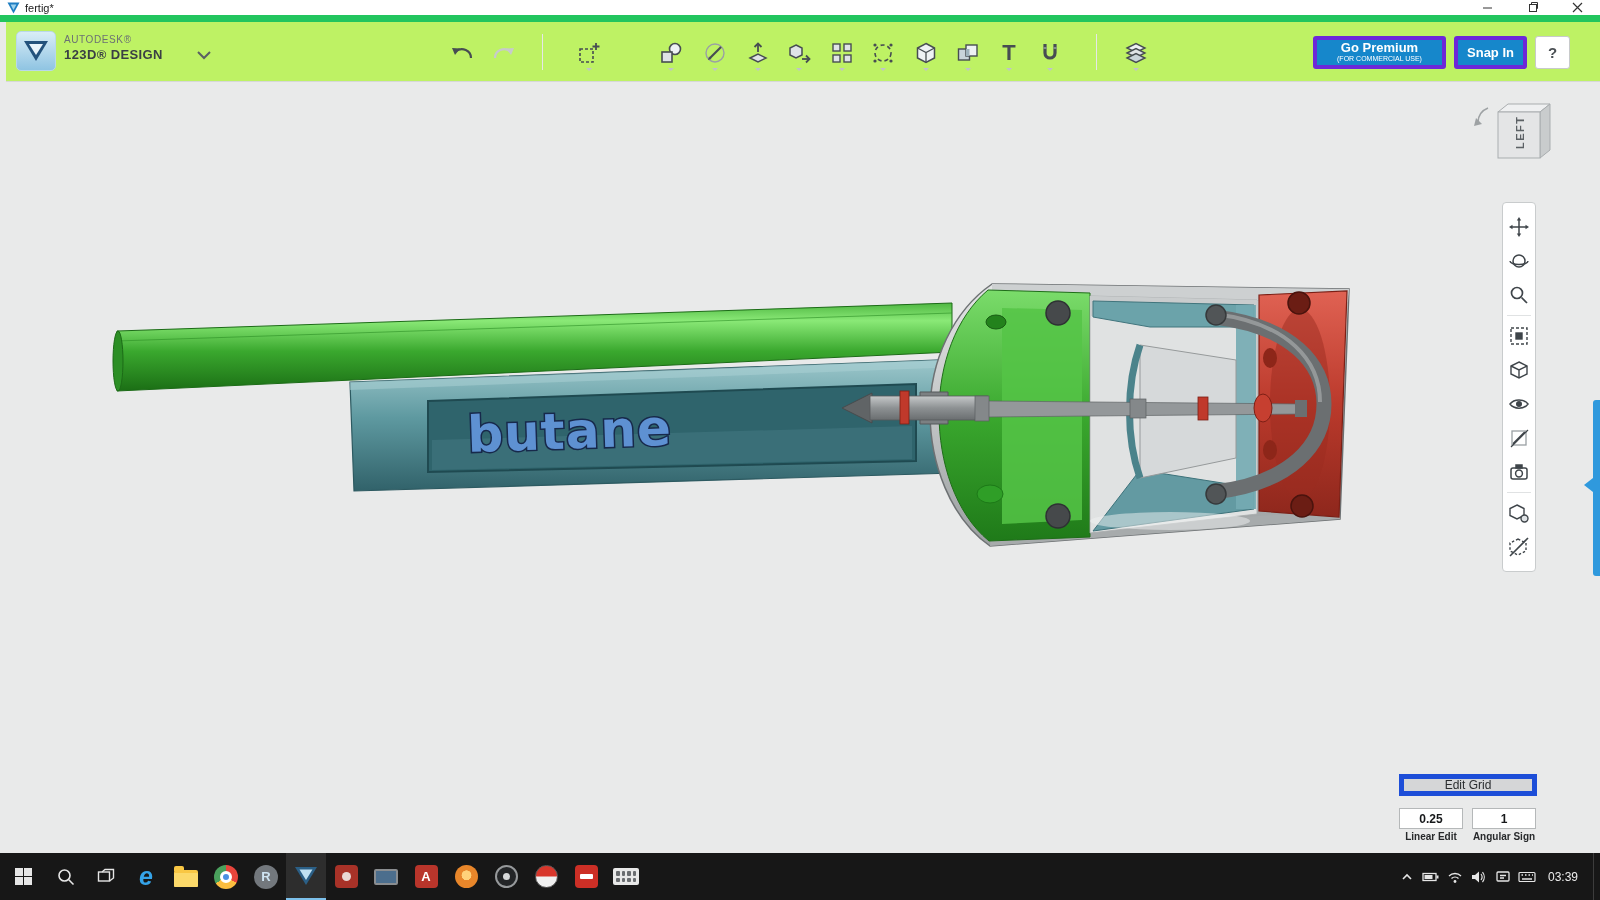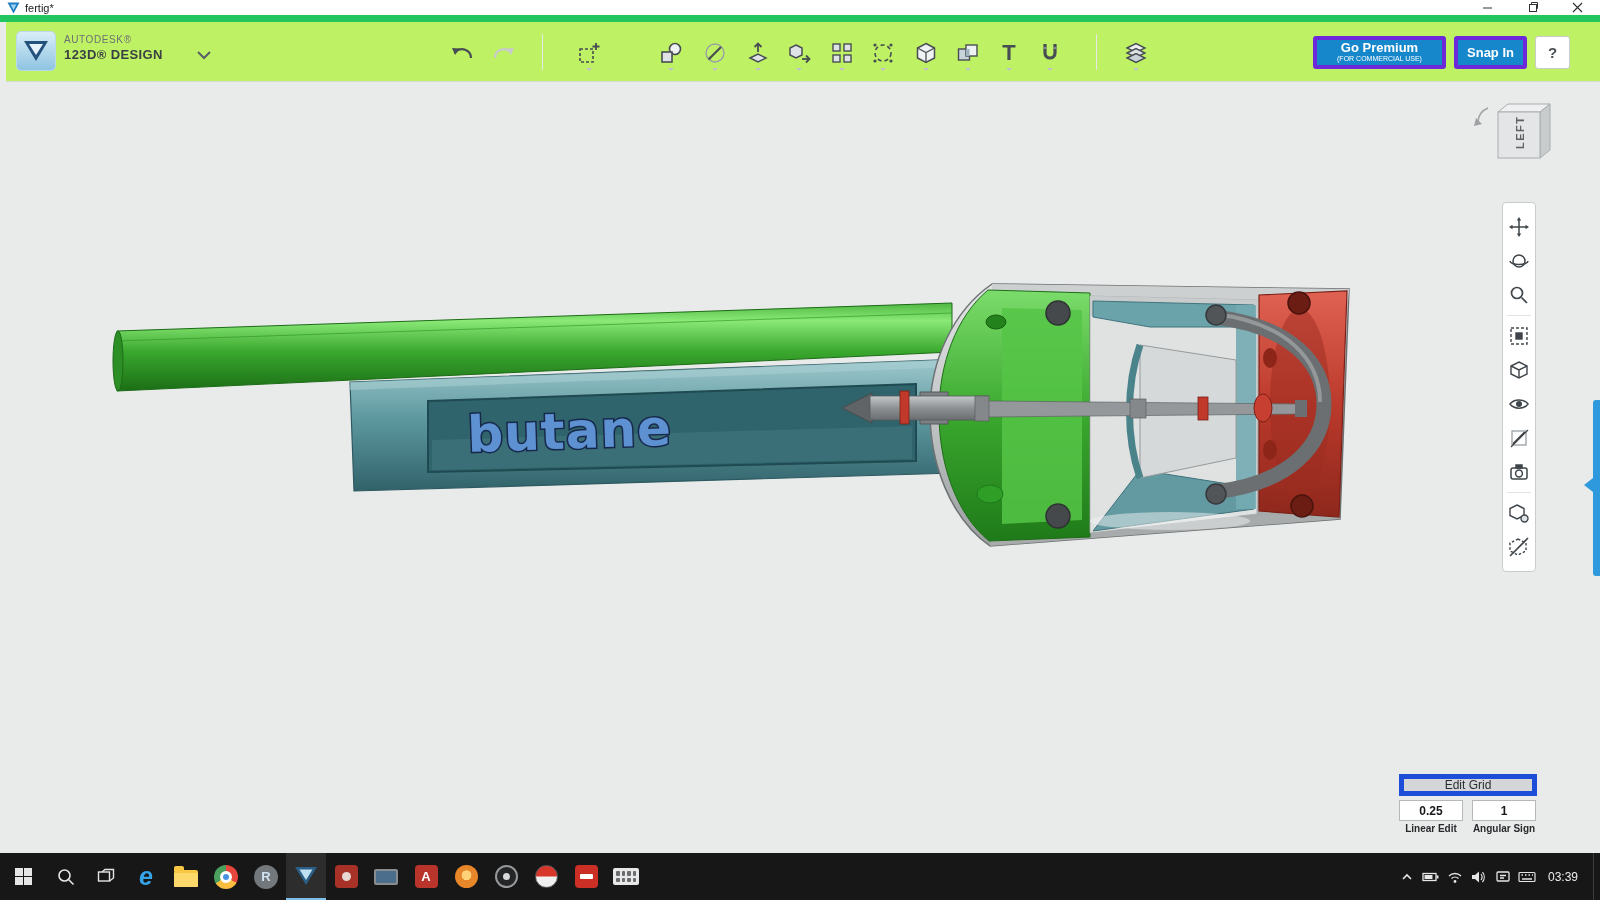--- a/index.html
+++ b/index.html
@@ -40,21 +40,21 @@
   .right-tools{position:absolute;left:1502px;top:120px;width:34px;background:#ffffff;border:1px solid #c9cccd;border-radius:4px;display:flex;flex-direction:column;align-items:center;padding:7px 0}
   .rt-btn{width:26px;height:26px;margin:4px 0;display:flex;align-items:center;justify-content:center;border-radius:3px}
   .rt-sep{width:24px;height:1px;background:#e0e2e3;margin:3px 0}
 
   .edge-strip{position:absolute;right:0;top:318px;width:7px;height:176px;background:#2f99dd;border-radius:3px 0 0 3px}
   .edge-arrow{position:absolute;right:7px;top:396px;width:0;height:0;border-top:7px solid transparent;border-bottom:7px solid transparent;border-right:9px solid #2f99dd}
 
   
   .editgrid{position:absolute;left:1399px;top:692px;width:138px}
   .eg-title{width:138px;height:22px;background:#d5d6d7;border:5px solid #1d4ed8;display:flex;align-items:center;justify-content:center;font-size:12px;color:#2a2d2f}
-  .eg-row{display:flex;gap:9px;margin-top:4px}
+  .eg-row{display:flex;gap:9px;margin-top:12px}
   .grid-input{width:64px;height:21px;border:1px solid #b5b8b9;background:#fff;text-align:center;font-size:12px;font-weight:bold;color:#16181a;font-family:"Liberation Sans",sans-serif}
   .eg-labels{display:flex;gap:9px;margin-top:2px}
   .eg-label{width:64px;text-align:center;font-size:10px;font-weight:bold;color:#27292b}
 
   
   .taskbar{position:absolute;left:0;top:853px;width:1600px;height:47px;background:#171717;display:flex;align-items:center;z-index:70}
   .tb-cell{width:40px;height:47px;display:flex;align-items:center;justify-content:center}
   .tb-cell.start{width:46px}
   .tb-cell.active{background:#2d2d2d;border-bottom:2px solid #7cc0ea}
   .e-glyph{font-size:25px;font-weight:bold;color:#35a3e8;font-style:italic;line-height:1}

